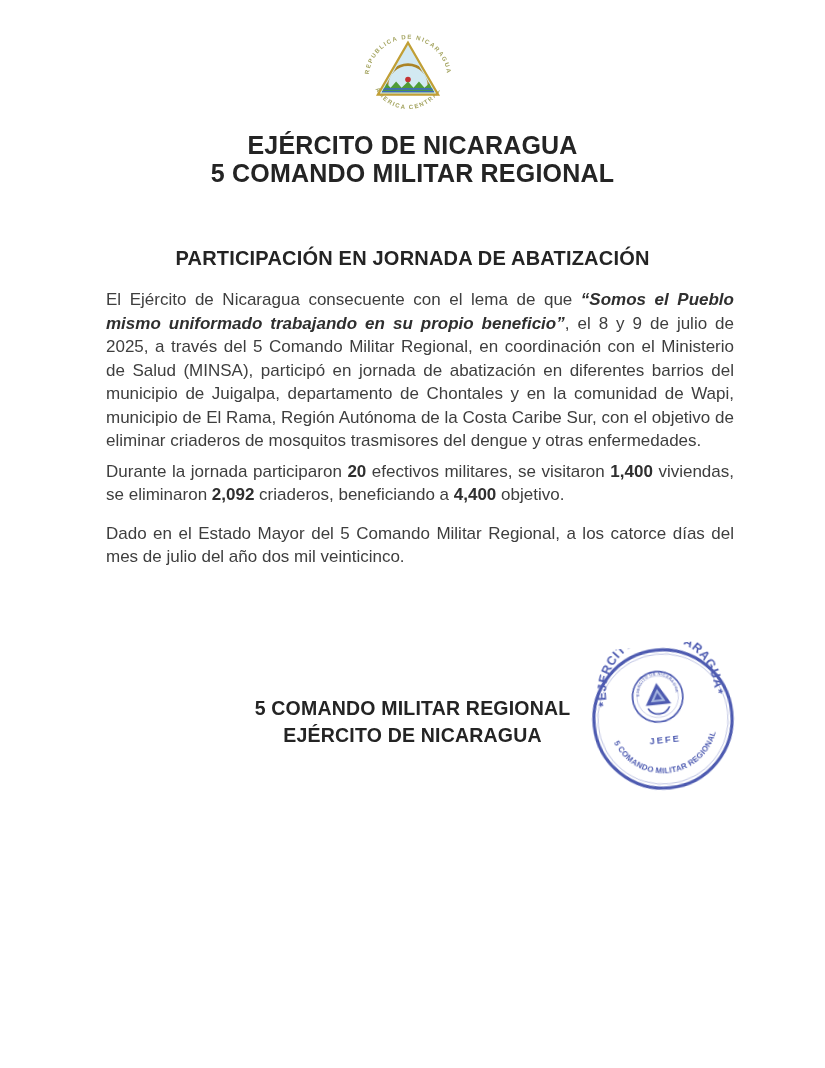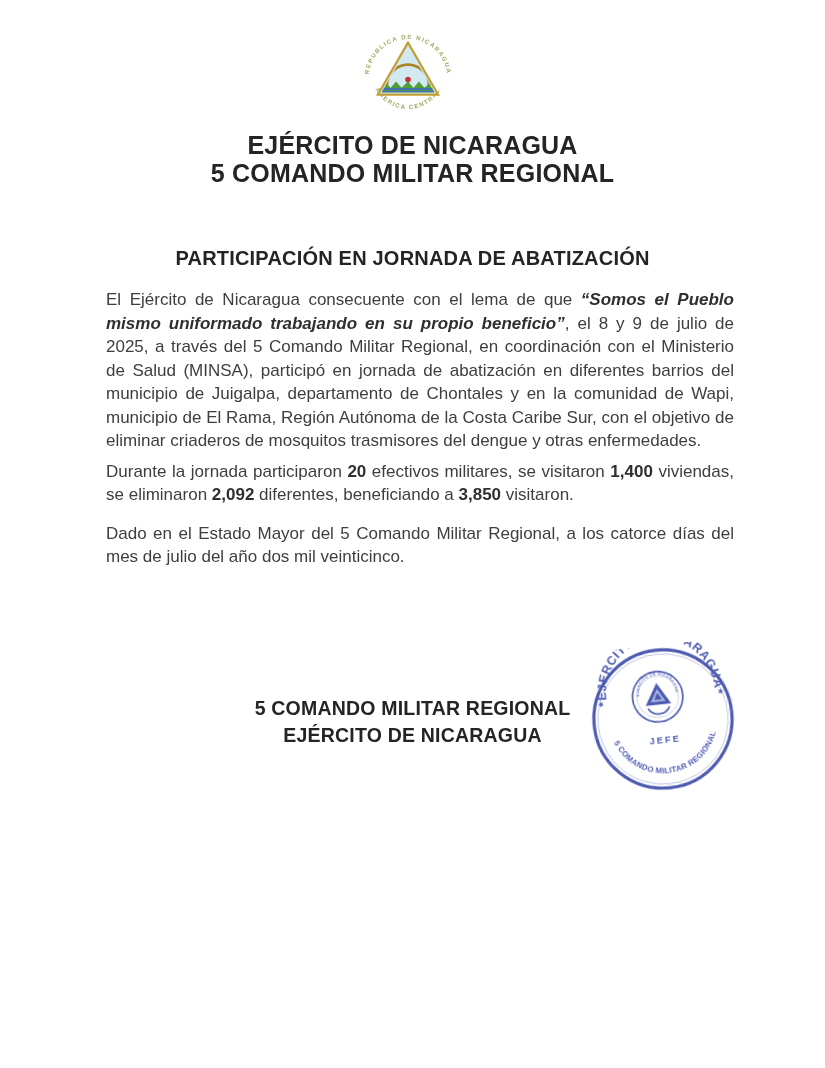--- a/index.html
+++ b/index.html
@@ -82,21 +82,21 @@
   <div class="title-block">
     <div>EJÉRCITO DE NICARAGUA</div>
     <div>5 COMANDO MILITAR REGIONAL</div>
   </div>
 
 
   <div class="subject">PARTICIPACIÓN EN JORNADA DE ABATIZACIÓN</div>
 
   <div class="body-text">
       <p><span>El Ejército de Nicaragua consecuente con el lema de que </span><span class="b i">“Somos el Pueblo mismo uniformado trabajando en su propio beneficio”</span><span>, el 8 y 9 de julio de 2025, a través del 5 Comando Militar Regional, en coordinación con el Ministerio de Salud (MINSA), participó en jornada de abatización en diferentes barrios del municipio de Juigalpa, departamento de Chontales y en la comunidad de Wapi, municipio de El Rama, Región Autónoma de la Costa Caribe Sur, con el objetivo de eliminar criaderos de mosquitos trasmisores del dengue y otras enfermedades.</span></p>
-      <p><span>Durante la jornada participaron </span><span class="b">20</span><span> efectivos militares, se visitaron </span><span class="b">1,400</span><span> viviendas, se eliminaron </span><span class="b">2,092</span><span> diferentes, beneficiando a </span><span class="b">3,850</span><span> visitaron.</span></p>
+      <p><span>Durante la jornada participaron </span><span class="b">20</span><span> efectivos militares, se visitaron </span><span class="b">1,400</span><span> viviendas, se eliminaron </span><span class="b">2,092</span><span> criaderos, beneficiando a </span><span class="b">4,400</span><span> objetivo.</span></p>
       <p><span>Dado en el Estado Mayor del 5 Comando Militar Regional, a los catorce días del mes de julio del año dos mil veinticinco.</span></p>
     </div>
 
   <div class="signature">
     <div>5 COMANDO MILITAR REGIONAL</div>
     <div>EJÉRCITO DE NICARAGUA</div>
   </div>
 
   <svg class="stamp" viewBox="0 0 150 150" width="150" height="148" aria-hidden="true">
     <defs>

